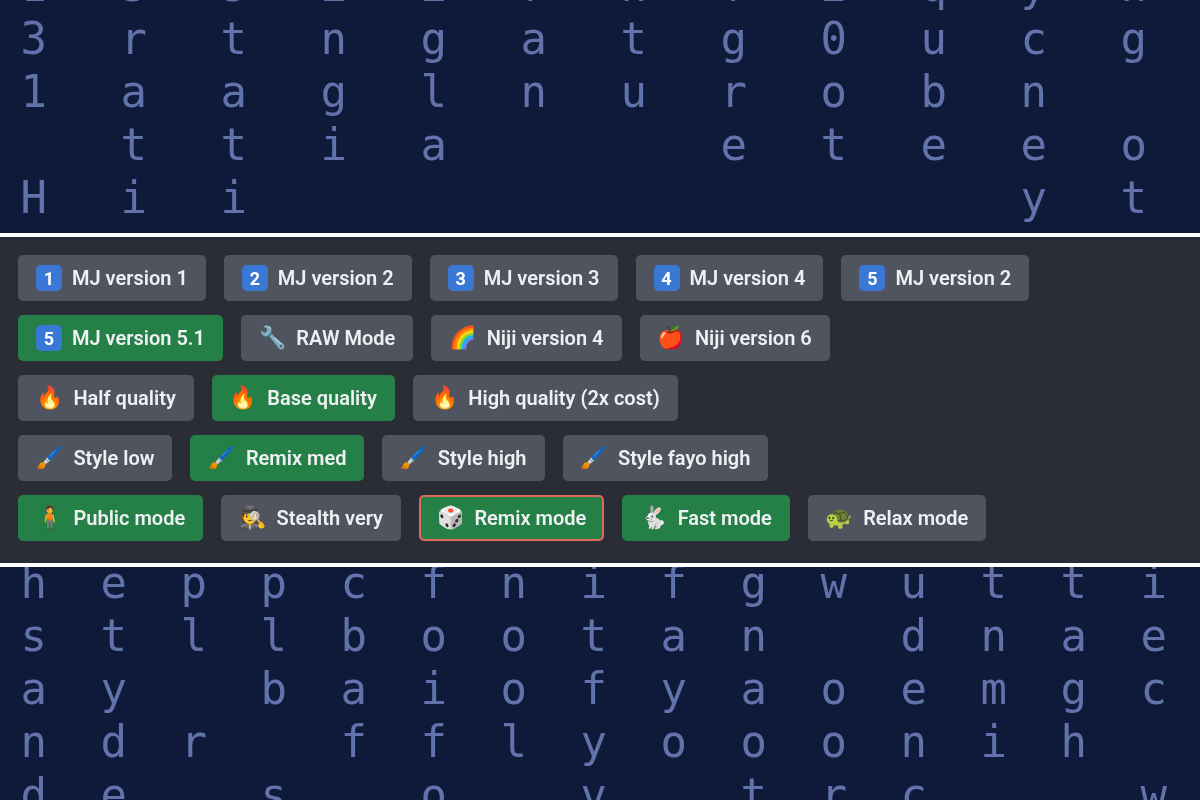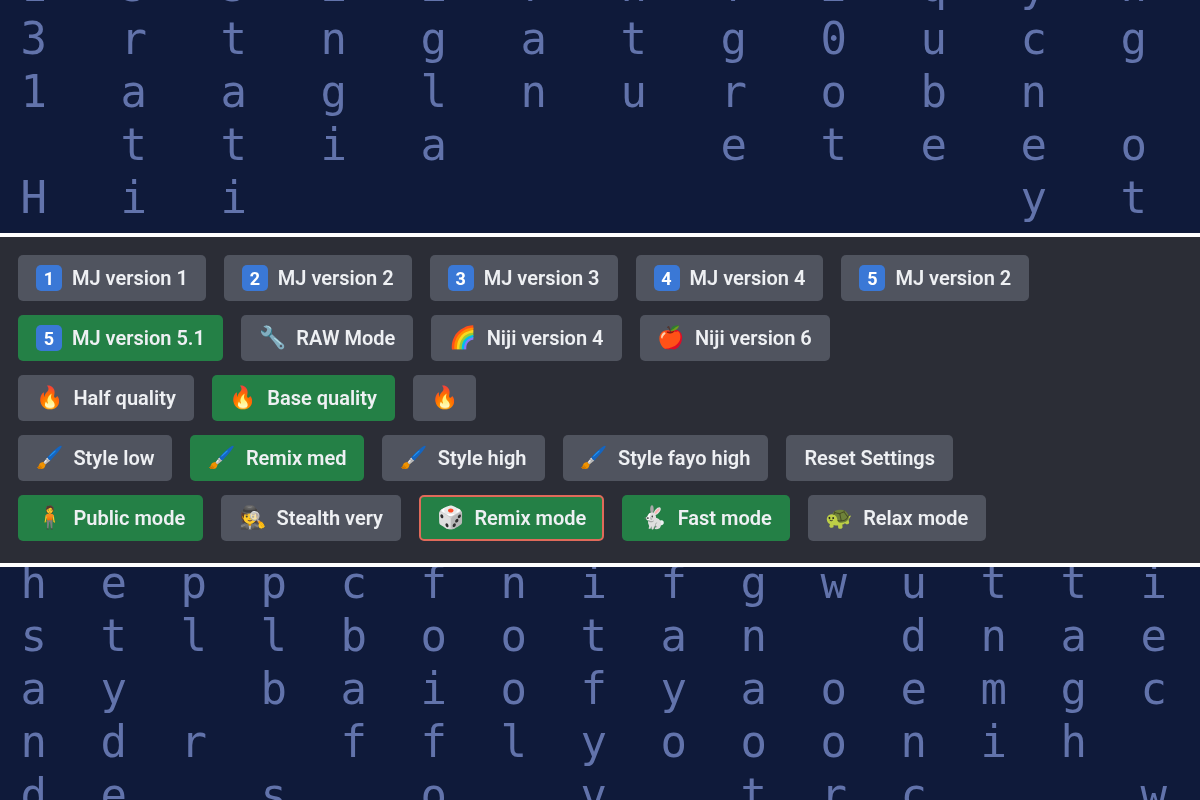--- a/index.html
+++ b/index.html
@@ -135,41 +135,39 @@
       <div class="btn">
         <span class="emoji">🔥</span>
         <span>Half quality</span>
       </div>
       <div class="btn active">
         <span class="emoji">🔥</span>
         <span>Base quality</span>
       </div>
       <div class="btn">
         <span class="emoji">🔥</span>
+        <span>High quality (2x cost)</span>
       </div>
     </div>
   <div class="row" id="row-style">
       <div class="btn">
         <span class="emoji">🖌️</span>
         <span>Style low</span>
       </div>
       <div class="btn active">
         <span class="emoji">🖌️</span>
         <span>Remix med</span>
       </div>
       <div class="btn">
         <span class="emoji">🖌️</span>
         <span>Style high</span>
       </div>
       <div class="btn">
         <span class="emoji">🖌️</span>
         <span>Style fayo high</span>
-      </div>
-      <div class="btn">
-        <span>Reset Settings</span>
       </div>
     </div>
   <div class="row" id="row-modes">
       <div class="btn active">
         <span class="emoji">🧍</span>
         <span>Public mode</span>
       </div>
       <div class="btn">
         <span class="emoji">🕵️</span>
         <span>Stealth very</span>

